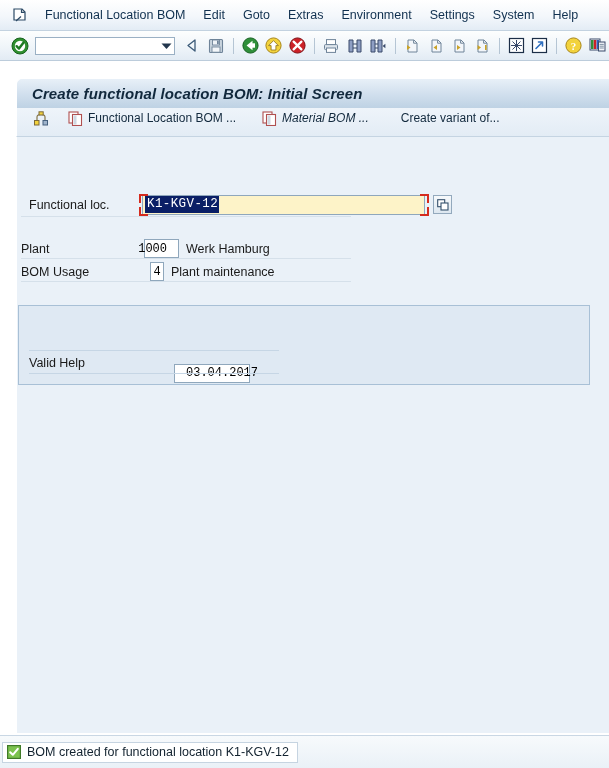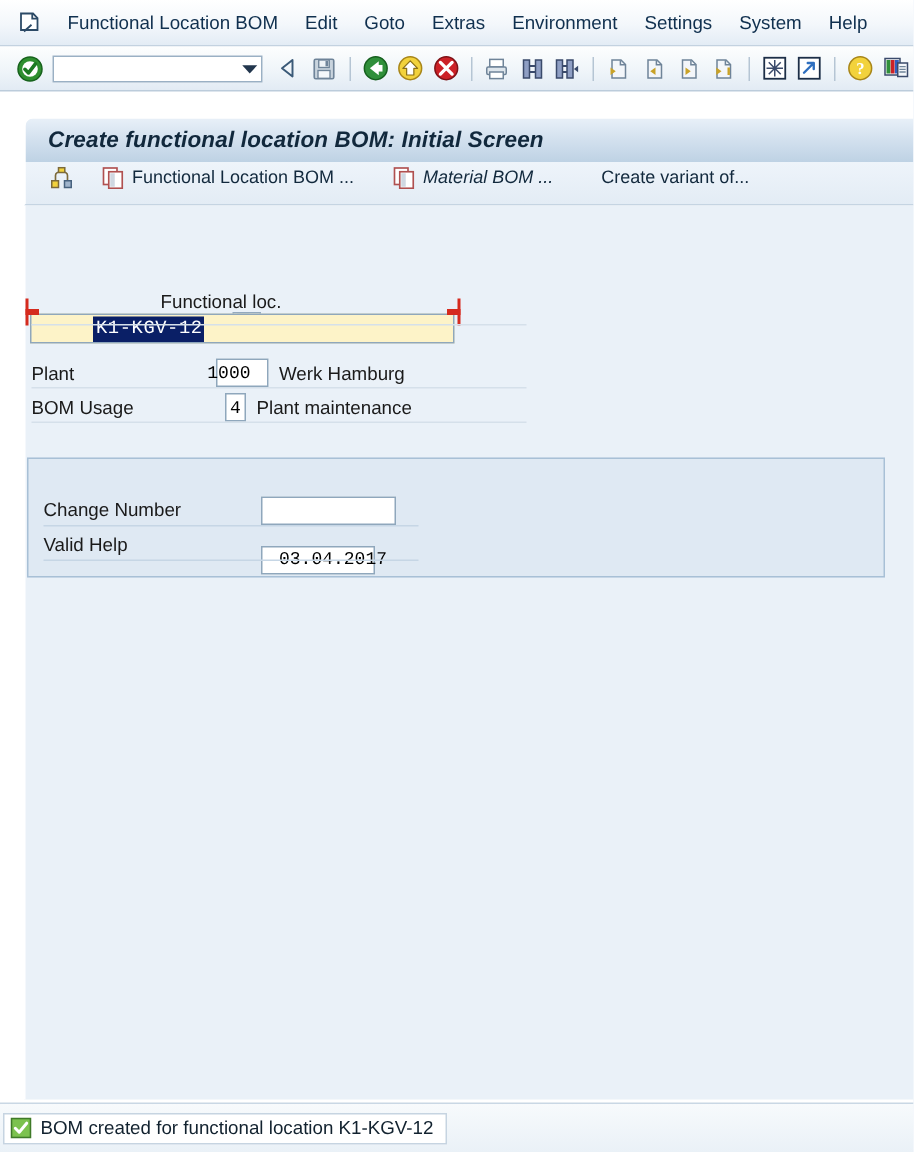--- a/index.html
+++ b/index.html
@@ -188,21 +188,20 @@
     align-items: center;
     padding-left: 2px;
   }
   #floc-sel {
     background: #0a1f66;
     color: #ffffff;
     font-family: "Liberation Mono", monospace;
     font-size: 12.5px;
     letter-spacing: 0.4px;
     padding: 1px 1px 2px 2px;
-    margin-left: 39px;
   }
   .corner {
     position: absolute;
     width: 7px; height: 7px;
     border-color: #d52b1e;
     border-style: solid;
     border-width: 0;
   }
   .c-tl { left: 0; top: 0; border-top-width: 2px; border-left-width: 2px; }
   .c-tr { right: 0; top: 0; border-top-width: 2px; border-right-width: 2px; }
@@ -492,21 +491,21 @@
   </div>
 
   <div class="app-btn" style="margin-left:14px;">
     <span class="lbl" style="margin-left:0;">Create variant of...</span>
   </div>
 
 </div>
 
 <div id="canvas">
 
-  <div class="row" style="left:0; top:57px;flex-direction:column;">
+  <div class="row" style="left:12px; top:57px;">
     <div class="lab" style="width:110px;">Functional loc.</div>
     <div id="floc-wrap">
       <div id="floc-field">
         <span id="floc-sel">K1-KGV-12</span>
       </div>
       <span class="corner c-tl"></span>
       <span class="corner c-tr"></span>
       <span class="corner c-bl"></span>
       <span class="corner c-br"></span>
     </div>
@@ -534,26 +533,20 @@
       <span>4</span>
     </div>
     <div class="desc">Plant maintenance</div>
   </div>
   <div class="underline-row" style="left:4px; top:144px; width:330px;"></div>
 
 </div>
 
 <div id="validity-box">
 
-  <div class="gb-row" style="left:10px; top:24px;">
-    <div class="lab" style="width:145px;">Change Number</div>
-    <div class="inp" style="width:90px;">
-      <span></span>
-    </div>
-  </div>
   <div class="underline-row" style="left:10px; top:44px; width:250px; background:#c6d6e5;"></div>
 
   <div class="gb-row" style="left:10px; top:47px;">
     <div class="lab" style="width:145px;">Valid Help</div>
     <div class="inp" style="width:76px;margin-top:20px;">
       <span>03.04.2017</span>
     </div>
   </div>
   <div class="underline-row" style="left:10px; top:67px; width:250px; background:#c6d6e5;"></div>
 </div>

